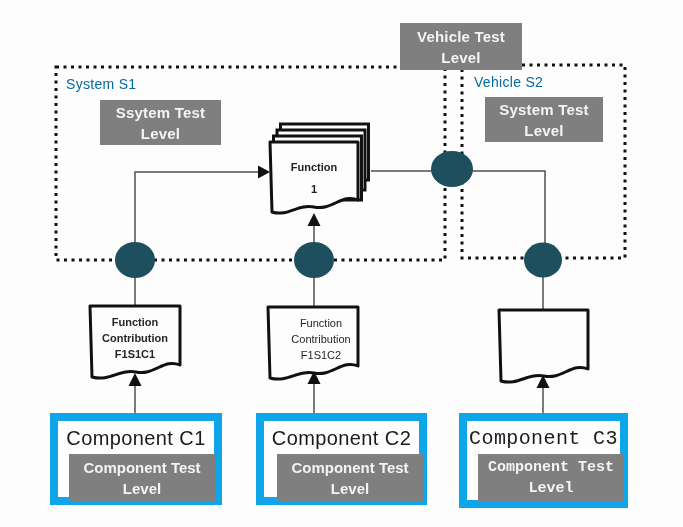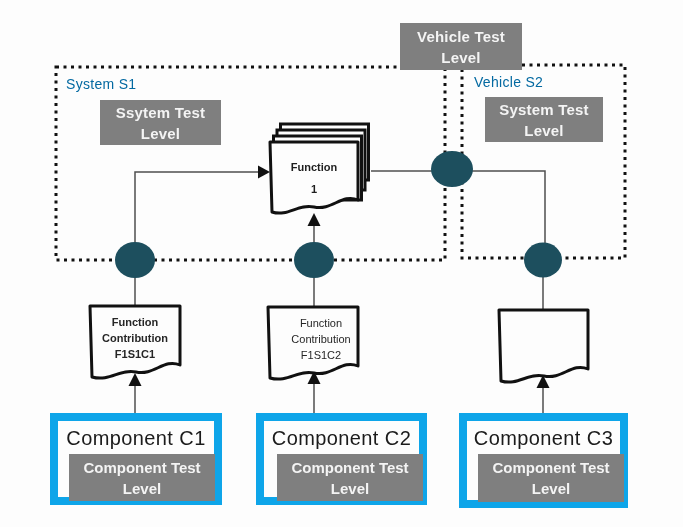--- a/index.html
+++ b/index.html
@@ -112,20 +112,20 @@
     </div>
   </div>
 
   <div class="component" style="left:229px;top:413px;width:171px;height:92px;margin-left:27px;">
     <div class="title">Component C2</div>
     <div class="ctl" style="left:13px;top:33px;width:146px;height:47px;">
       <div class="inner">Component Test Level</div>
     </div>
   </div>
 
-  <div class="component" style="left:459px;top:413px;width:169px;height:95px;">
+  <div class="component" style="left:459px;top:413px;width:169px;height:95px;font-family:Liberation Mono, monospace;">
     <div class="title">Component C3</div>
     <div class="ctl" style="left:11px;top:33px;width:146px;height:48px;">
       <div class="inner">Component Test Level</div>
     </div>
   </div>
 
 </div>
 
 </body></html>

